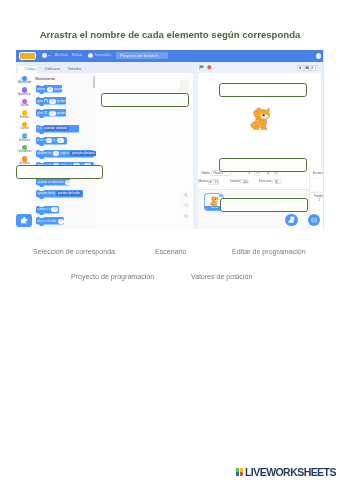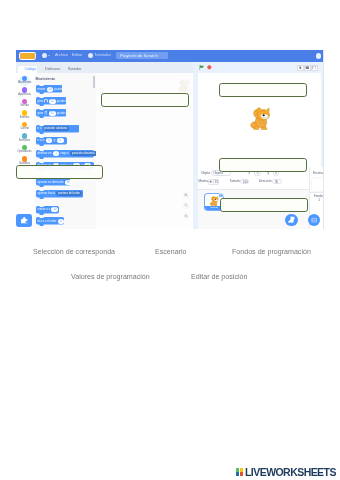--- a/index.html
+++ b/index.html
@@ -96,20 +96,21 @@
   
   .lw{position:absolute;left:236px;top:466px;}
   .lw .bars{position:absolute;left:0;top:2px;width:7px;height:8px;}
   .lw .bars i{position:absolute;width:3px;display:block;}
   .lw .txt{position:absolute;left:9px;top:1px;font-size:10.5px;font-weight:bold;color:#1c3a5c;letter-spacing:-0.55px;line-height:11px;}
 </style>
 </head>
 <body>
 
 <div class="page">
+  <div class="title">Arrastra el nombre de cada elemento según corresponda</div>
 
   <div class="shot">
 
     <div class="menubar">
       <div class="logo"></div>
       <div class="mb-globe"></div>
       <div class="mb-caret" style="left:32.5px;top:5.2px"></div>
       <div class="mb-item" style="left:39.5px">Archivo</div>
       <div class="mb-item" style="left:56.5px">Editar</div>
       <div class="mb-tut" style="left:72.5px"></div>
@@ -463,23 +464,23 @@
   </div>
 
   <div class="box" style="left:100.5px;top:92.5px;width:88.5px;height:14.5px"></div>
   <div class="box" style="left:218.5px;top:82.5px;width:88.5px;height:14px"></div>
   <div class="box" style="left:218.5px;top:158.2px;width:88.5px;height:14px"></div>
   <div class="box" style="left:219.5px;top:197.9px;width:88.5px;height:13.8px"></div>
   <div class="box" style="left:15.5px;top:165.3px;width:87.5px;height:13.8px"></div>
 
   <div class="ans" style="left:33px;top:248px">Selección de corresponda</div>
   <div class="ans" style="left:155px;top:248px">Escenario</div>
-  <div class="ans" style="left:232px;top:248px">Fondos de programación</div>
-  <div class="ans" style="left:71px;top:273px">Valores de programación</div>
-  <div class="ans" style="left:191px;top:273px">Editar de posición</div>
+  <div class="ans" style="left:232px;top:248px">Editar de programación</div>
+  <div class="ans" style="left:71px;top:273px">Proyecto de programación</div>
+  <div class="ans" style="left:191px;top:273px">Valores de posición</div>
 
   <div class="lw">
     <div class="bars">
       <i style="left:0;top:0;height:4px;background:#5bbf5b"></i>
       <i style="left:0;top:4px;height:4px;background:#1f6fa8"></i>
       <i style="left:4px;top:0;height:4px;background:#f5c518"></i>
       <i style="left:4px;top:4px;height:4px;background:#e2562a"></i>
     </div>
     <div class="txt">LIVEWORKSHEETS</div>
   </div>

